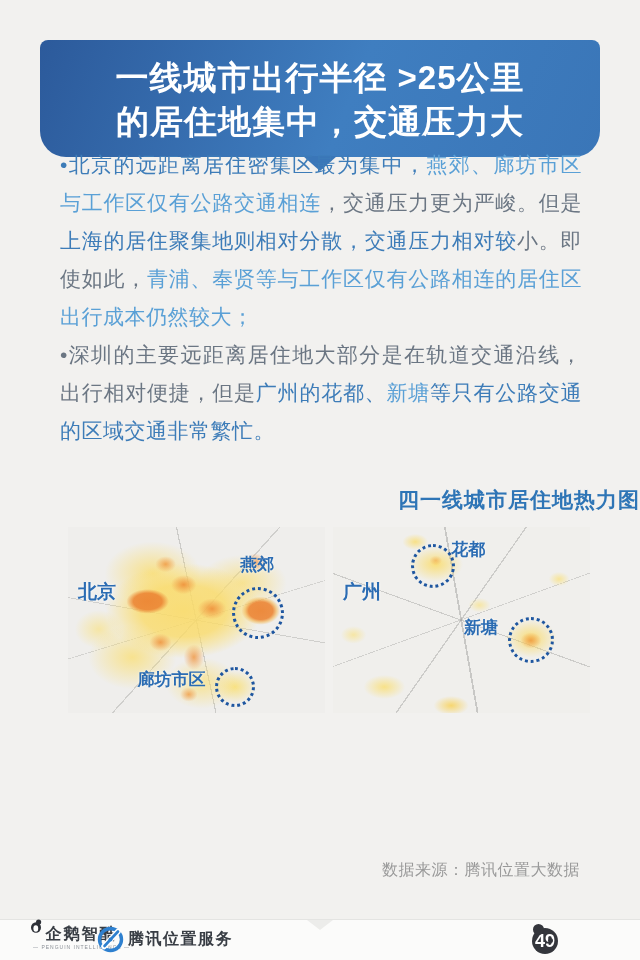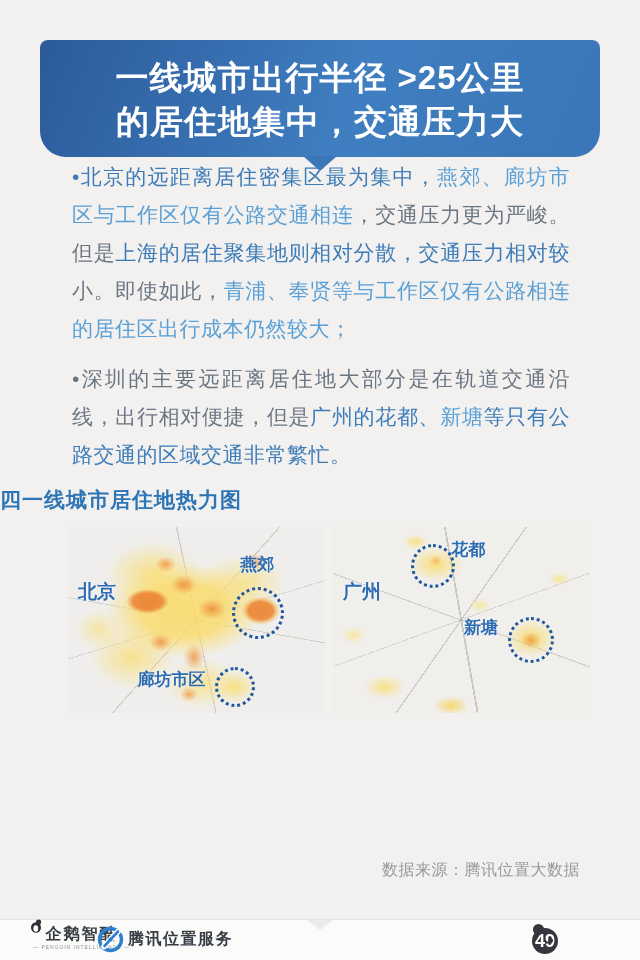--- a/index.html
+++ b/index.html
@@ -12,27 +12,27 @@
     border-radius:8px 8px 26px 26px;margin-top:40px;}
   .banner-title{margin-top:16px;text-align:center;color:#fff;font-weight:bold;
     font-size:33px;line-height:44px;letter-spacing:1px;}
   .banner-notch{position:absolute;left:50%;bottom:-14px;transform:translateX(-50%);
     width:0;height:0;border-left:17px solid transparent;border-right:17px solid transparent;
     border-top:15px solid #3a76b8;}
 
   
   .body-text{position:absolute;left:60px;right:58px;top:146px;
     font-size:21px;line-height:38px;text-align:justify;letter-spacing:0.5px;}
-  .para{margin:12px;}
+  .para{margin:0;}
   .run-normal{color:#6b7683;}
   .run-hl{color:#3d7cb8;}
   .run-hl2{color:#5aa0d6;}
 
   
-  .section-title{position:absolute;top:486px;left:0;width:100%;text-align:left;
+  .section-title{position:absolute;top:486px;left:0;width:100%;text-align:right;
     font-size:21px;font-weight:bold;color:#2e75b6;letter-spacing:1px;}
 
   
   .maps{position:absolute;left:68px;top:527px;display:grid;
     grid-template-columns:257px 257px;grid-template-rows:186px 133px;gap:6px 8px;}
   .map{position:relative;overflow:hidden;background-color:#efeeec;}
   .city-label{position:absolute;left:10px;top:8px;z-index:4;color:#2b6cb3;
     font-size:19px;font-weight:bold;text-shadow:0 0 3px rgba(255,255,255,.85);margin-top:44px;}
   .rlabel{position:absolute;z-index:4;color:#2b6cb3;font-size:17px;font-weight:bold;
     text-shadow:0 0 3px rgba(255,255,255,.85);white-space:nowrap;}

